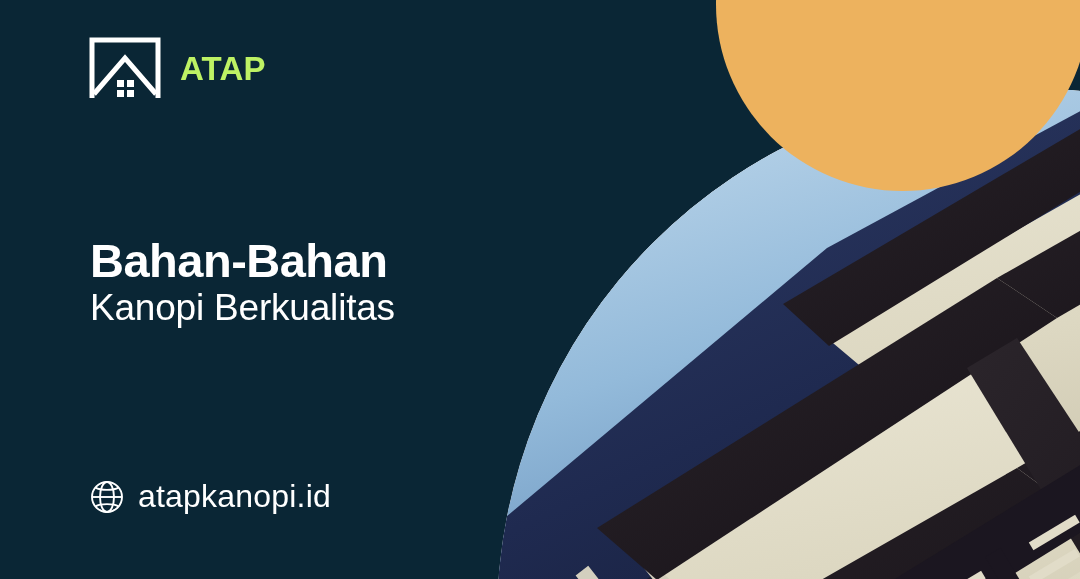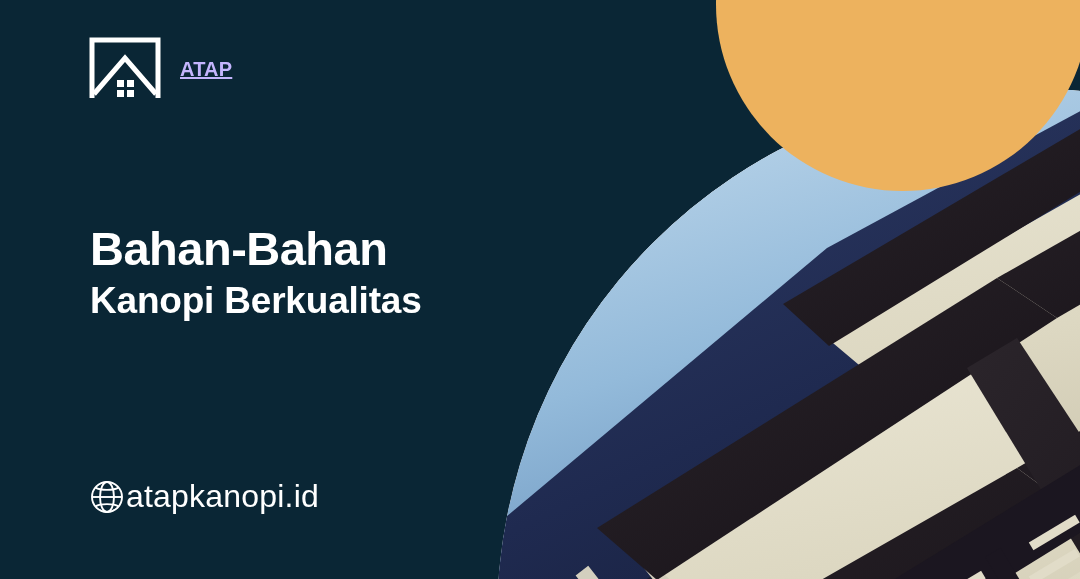--- a/index.html
+++ b/index.html
@@ -51,61 +51,59 @@
   .logo {
     position: absolute;
     left: 88px;
     top: 36px;
     display: flex;
     align-items: center;
     gap: 18px;
   }
   .logo-mark { width: 74px; height: 66px; display:block; }
   .logo-text {
-    color: #c4b5fd;
+    color: #bef264;
     font-weight: 700;
-    font-size: 20px;
+    font-size: 33px;
     line-height: 1.04;
     letter-spacing: 0.2px;
-    text-decoration: underline;
   }
   .logo-text .l1 { display:block; }
   .logo-text .l2 { display:block; }
 
   
   .headline {
     position: absolute;
     left: 90px;
-    top: 224px;
+    top: 236px;
     color: #ffffff;
   }
   .headline .line1 {
     display: block;
     font-size: 47px;
     font-weight: 700;
     letter-spacing: -0.5px;
     line-height: 1.08;
   }
   .headline .line2 {
     display: block;
     font-size: 37px;
-    font-weight: 700;
+    font-weight: 400;
     letter-spacing: -0.2px;
     line-height: 1.15;
-    margin-top: 5px;
   }
 
   
   .website {
     position: absolute;
     left: 89px;
     top: 478px;
     display: flex;
     align-items: center;
-    gap: 1px;
+    gap: 13px;
     color: #ffffff;
   }
   .globe-icon { width: 36px; height: 36px; display:block; }
   .website-text {
     font-size: 32px;
     font-weight: 400;
     letter-spacing: 0.2px;
   }
 </style>
 </head>

